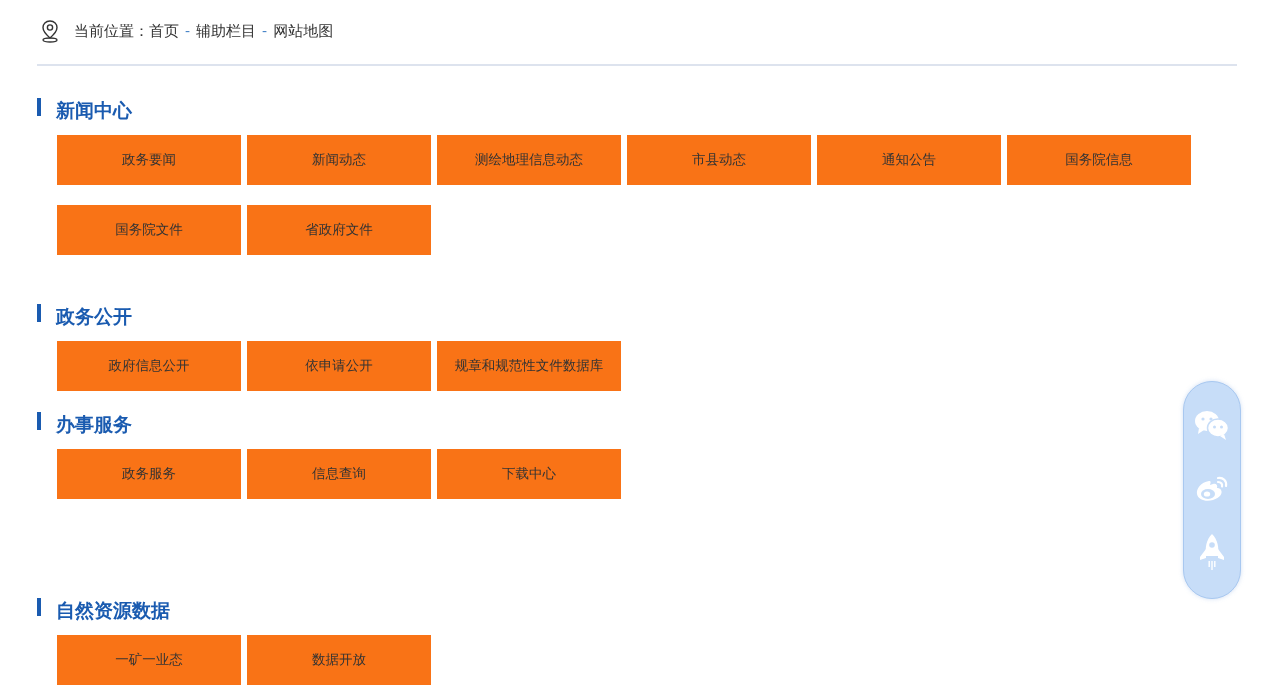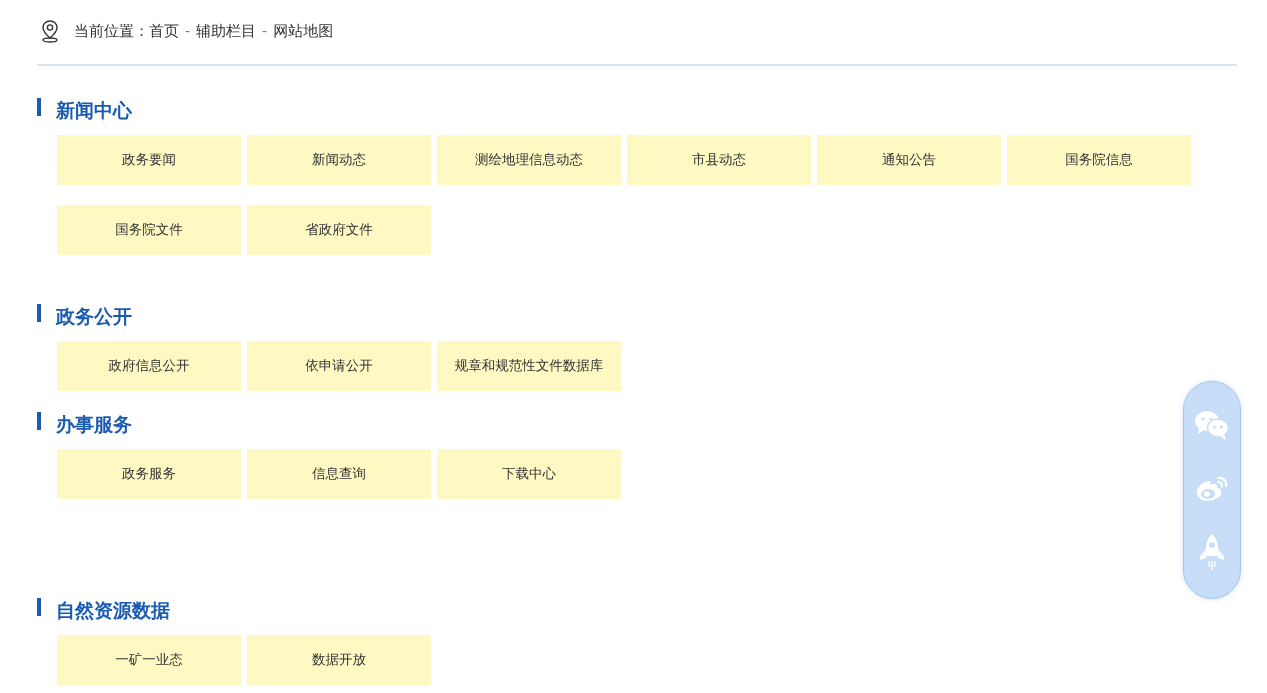--- a/index.html
+++ b/index.html
@@ -10,21 +10,21 @@
   .breadcrumb .pin { width: 22px; height: 26px; margin-right: 12px; display: inline-flex; align-items: center; }
   .breadcrumb .sep { color: #4a86c8; margin: 0 6px; }
   .breadcrumb a { color: #333; text-decoration: none; cursor: pointer; }
 
   .divider { position: absolute; left: 37px; top: 64px; width: 1200px; height: 2px; background: #dde3ee; }
 
   .section { position: absolute; left: 37px; width: 1160px; }
   .section-title { display: flex; align-items: flex-start; height: 26px; font-size: 19px; font-weight: bold; color: #1a5bb0; }
   .section-title .bar { width: 4px; height: 18px; background: #1a5bb0; margin-right: 15px; }
   .items { margin-left: 20px; margin-top: 11px; display: flex; flex-wrap: wrap; width: 1140px; }
-  .item { width: 184px; height: 50px; background: #fef9c3; margin-right: 6px; margin-bottom: 20px;
+  .item { width: 184px; height: 50px; background: #f97316; margin-right: 6px; margin-bottom: 20px;
           display: flex; align-items: center; justify-content: center; font-size: 13.5px; color: #333; cursor: pointer; }
 
   .float-bar { position: absolute; left: 1183px; top: 381px; width: 58px; height: 218px; border-radius: 29px;
                background: #c7ddf8; border: 1px solid #a8c8f0; box-shadow: 0 0 4px rgba(120,160,220,0.35);
                display: flex; flex-direction: column; align-items: center; padding-top: 24px; }
   .float-bar .fb-icon { width: 40px; height: 40px; display: flex; align-items: center; justify-content: center; margin-bottom: 26px; cursor: pointer; }
 </style>
 </head>
 <body>
 

